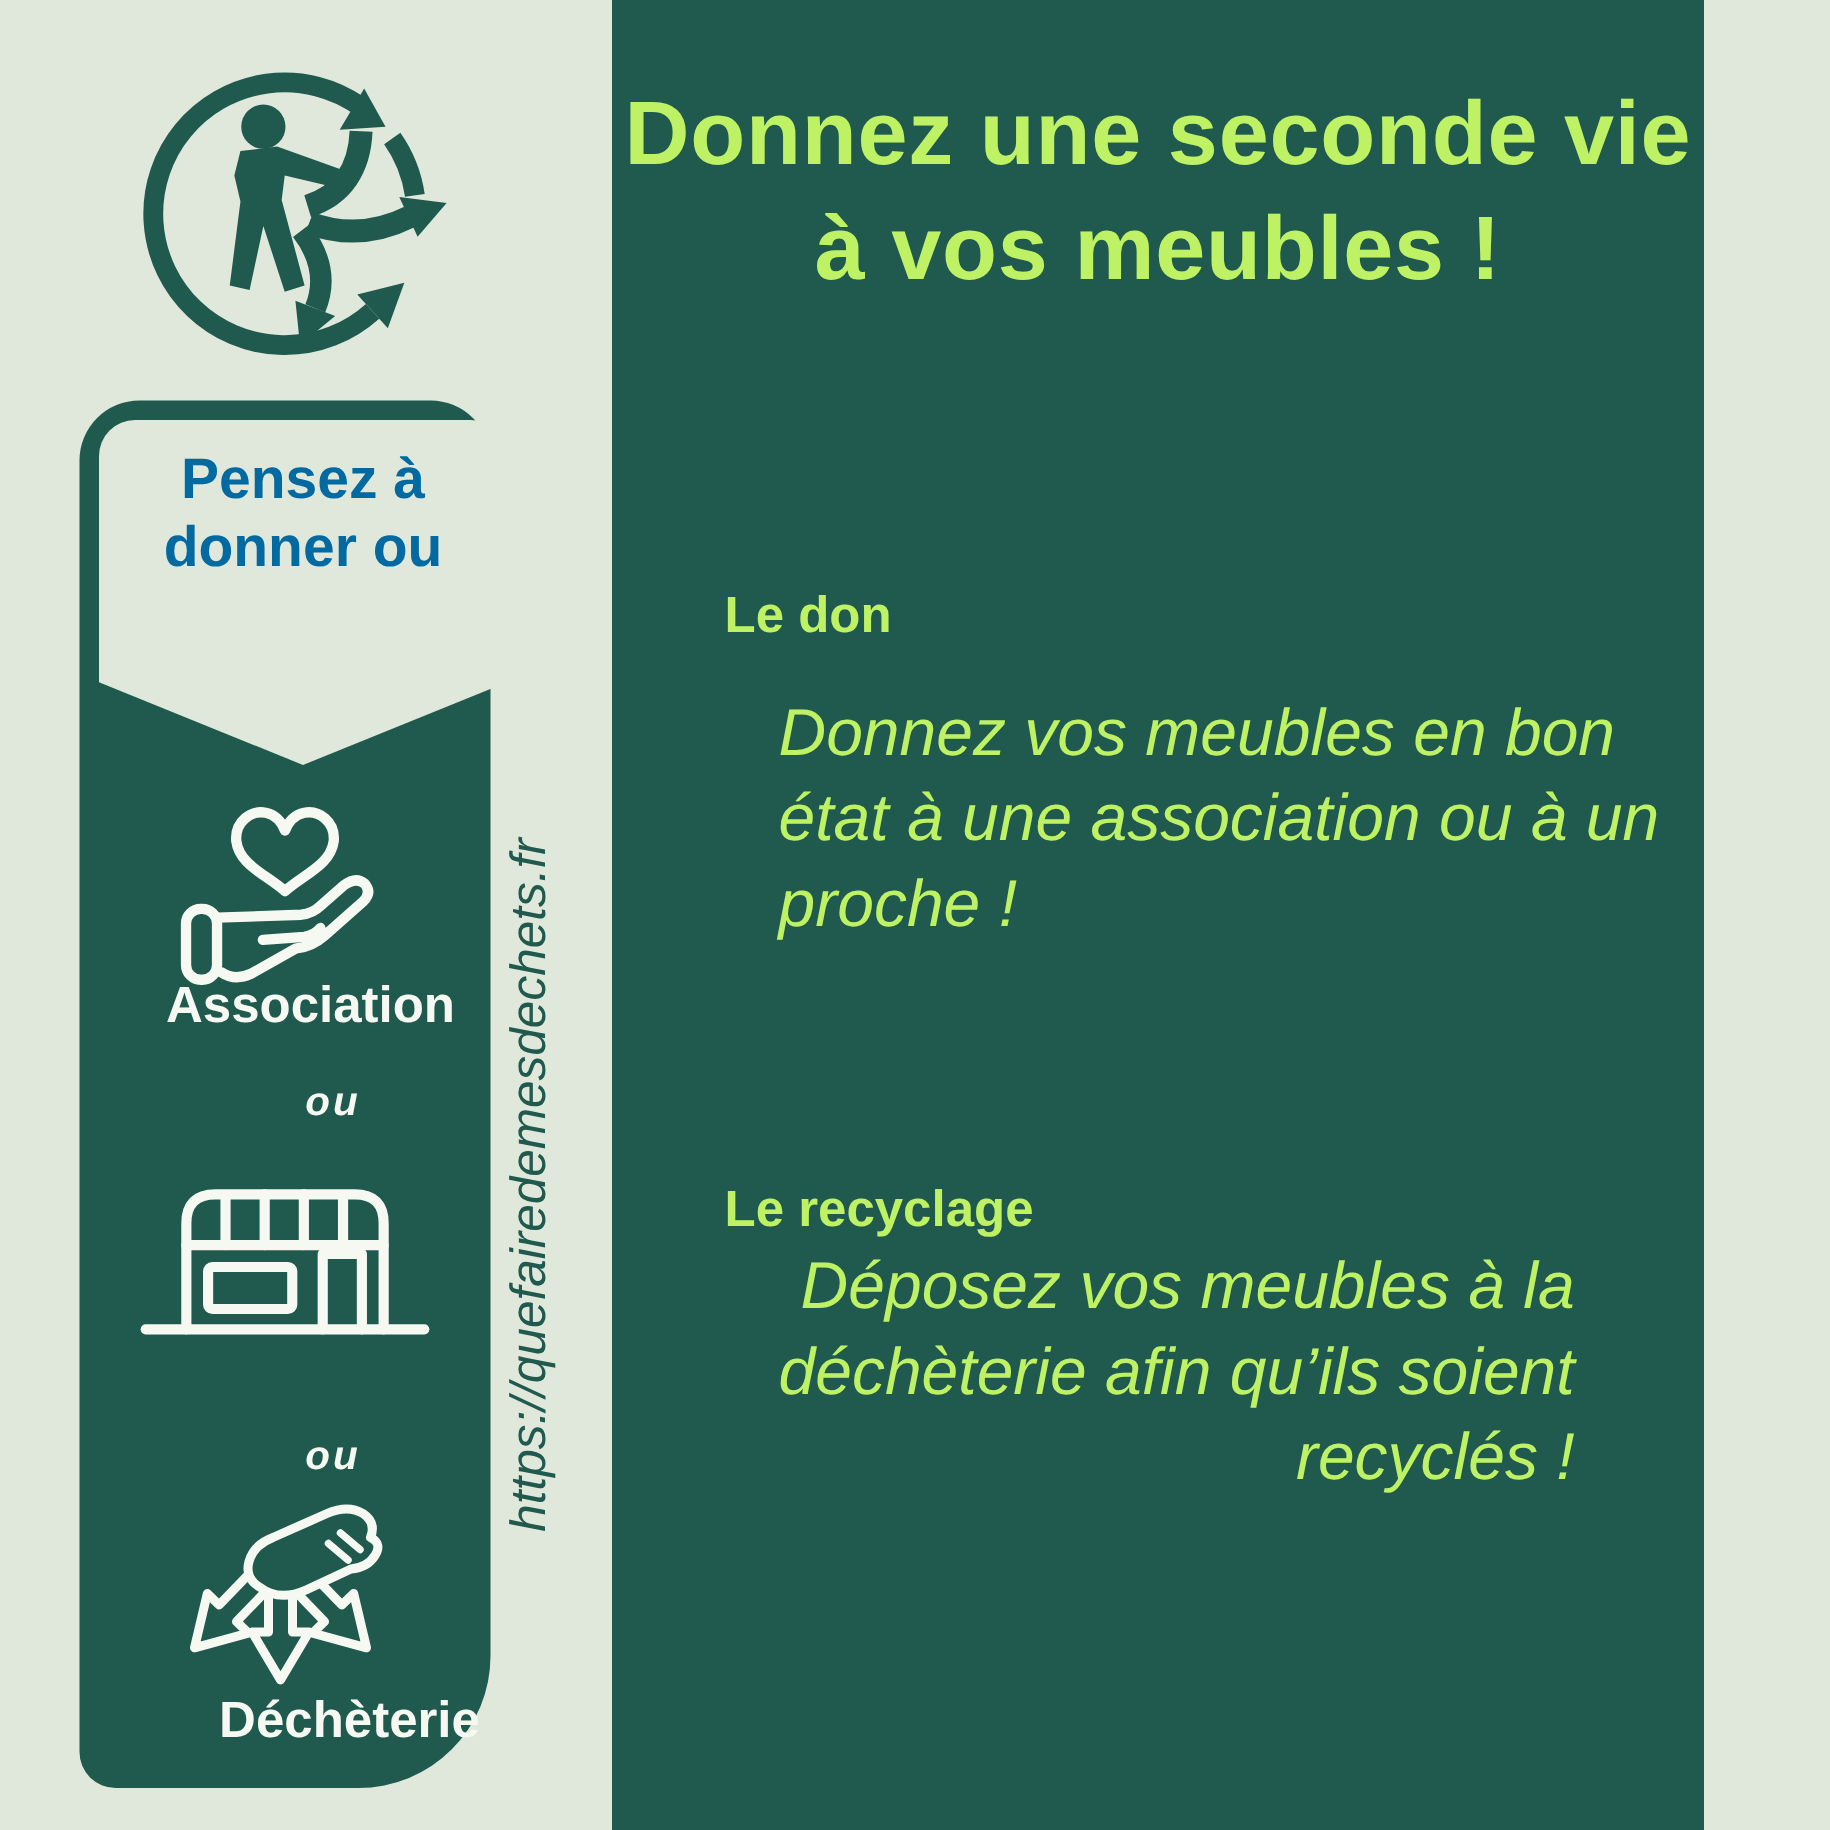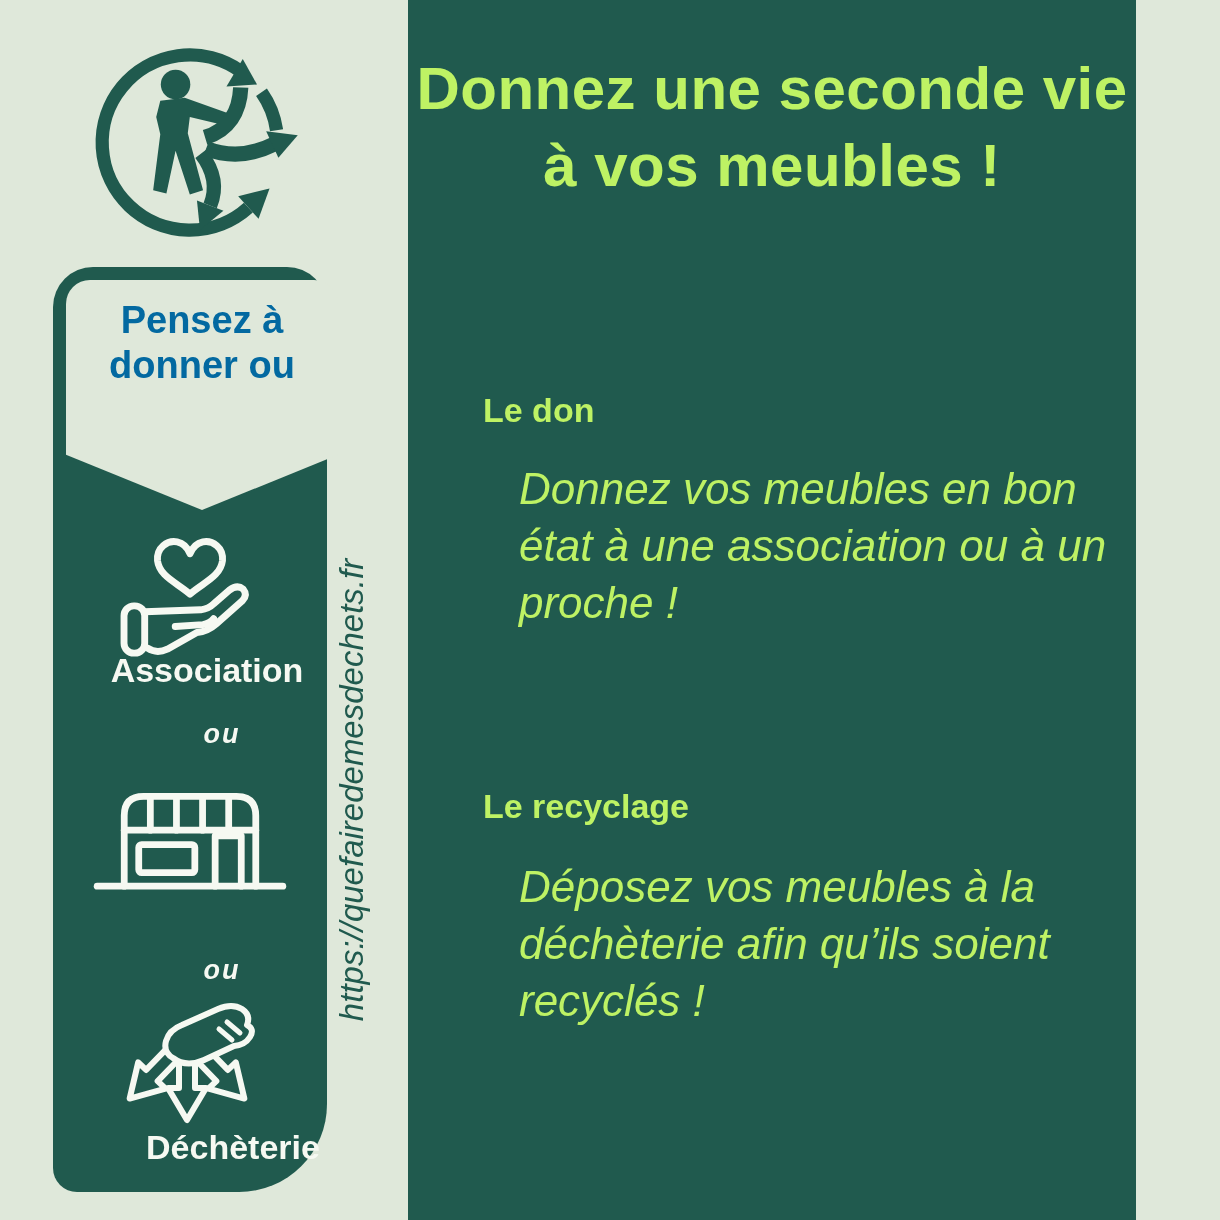--- a/index.html
+++ b/index.html
@@ -57,21 +57,21 @@
   }
   .section-heading {
     position:absolute; left:75px; font-weight:700; font-size:34px; line-height:56px;
   }
   .h-don { top:382px; }
   .h-rec { top:778px; }
   .section-body {
     position:absolute; left:75px; font-style:italic; font-size:44px; line-height:57px;margin-left:36px;
   }
   .b-don { top:460px; }
-  .b-rec { top:858px; }
+  .b-rec { top:829px;text-align:right; }
 
   svg .stroke-w { stroke:#f6f9f2; stroke-width:7; fill:none; stroke-linecap:round; stroke-linejoin:round; }
   svg .stroke-w-fill { stroke:#f6f9f2; stroke-width:6; fill:#205a4e; stroke-linejoin:round; }
 </style>
 </head>
 <body>
 
 <div class="poster">
 
   <aside class="sidebar">

